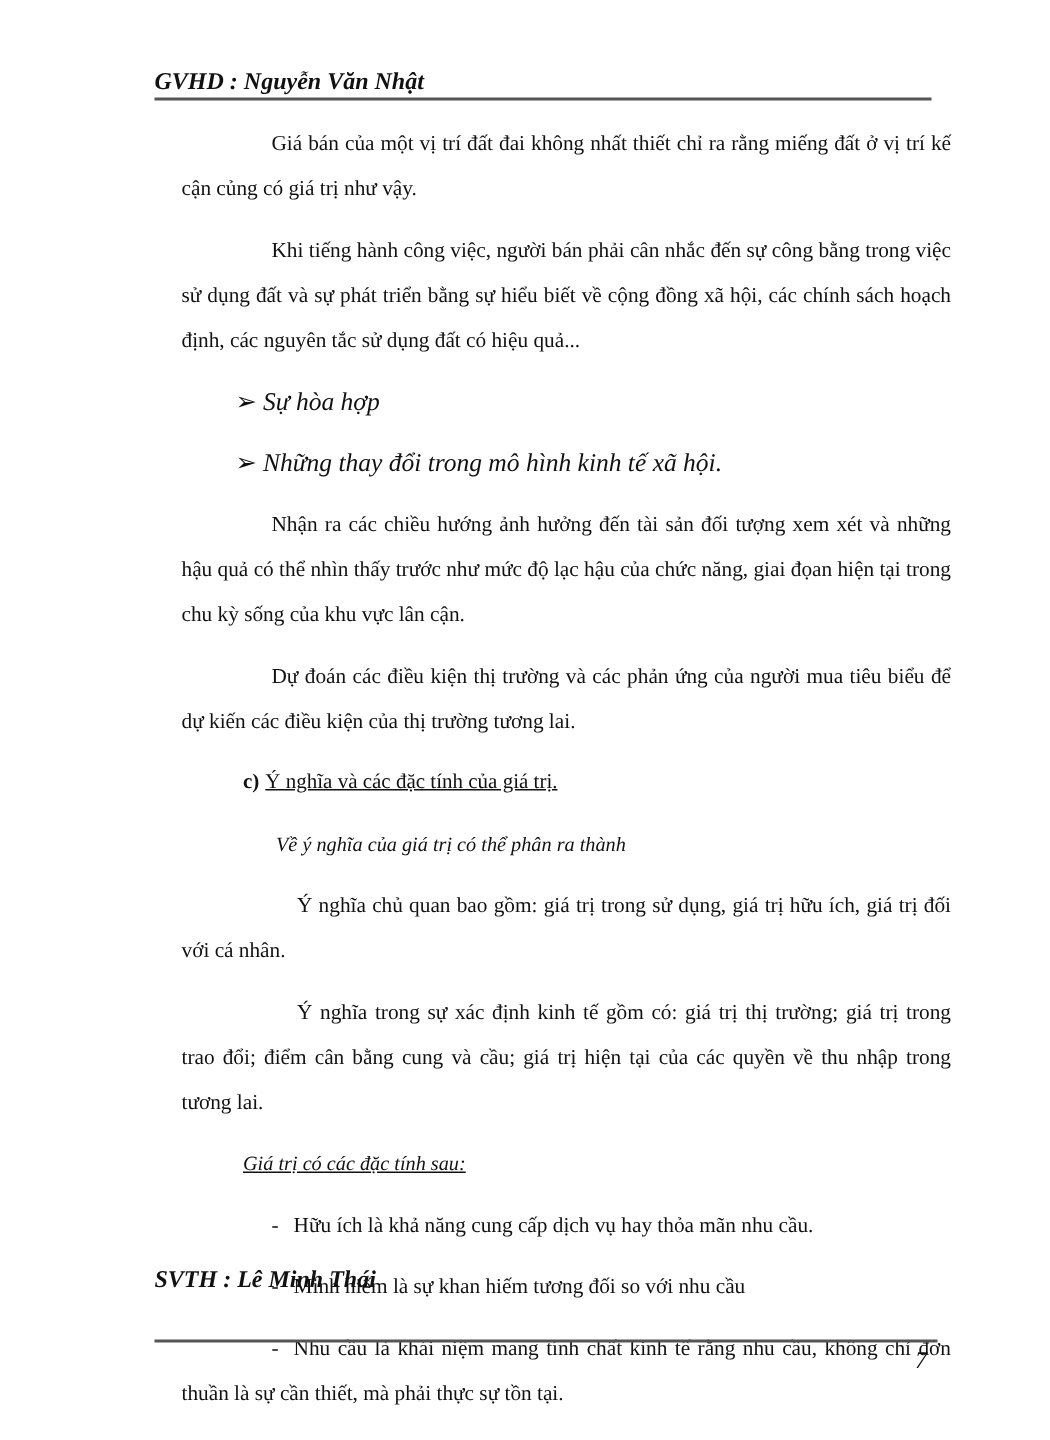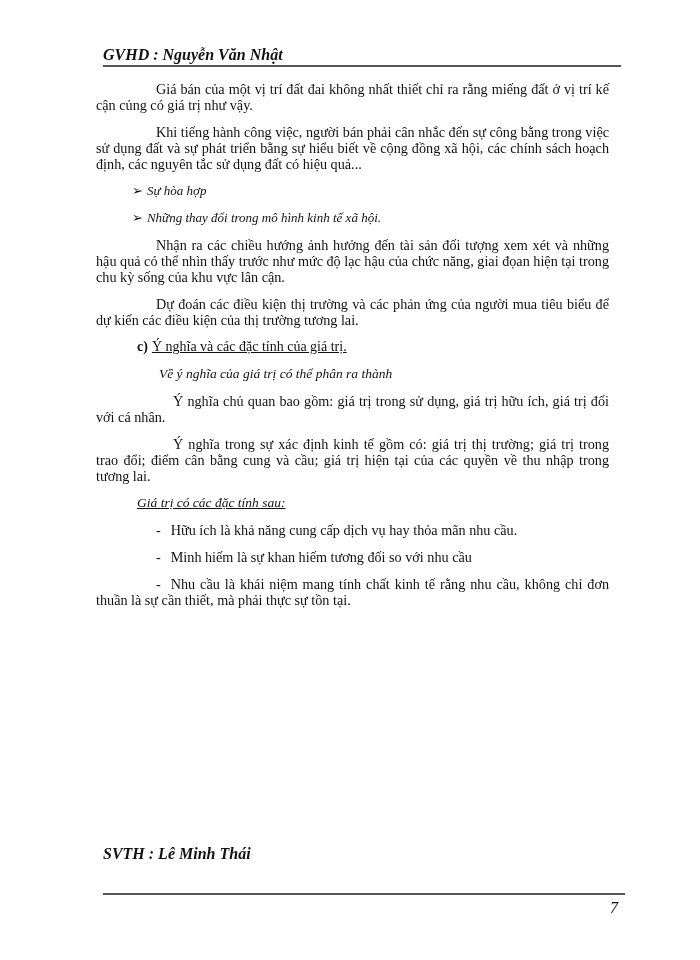--- a/index.html
+++ b/index.html
@@ -6,25 +6,25 @@
   body { width: 700px; height: 960px; position: relative; overflow: hidden;
          font-family: "Liberation Serif", "DejaVu Serif", serif; color: #111; }
   .page { position: absolute; left: 0; top: 0; width: 700px; height: 960px; padding-left: 12px; }
   .header-title { position: absolute; left: 103px; top: 46px; font-size: 16px;
                   font-weight: bold; font-style: italic; }
   .header-rule { position: absolute; left: 103px; top: 65px; width: 518px; height: 2px; background: #555; }
   .footer-rule { position: absolute; left: 103px; top: 893px; width: 522px; height: 2px; background: #555; }
   .footer-name { position: absolute; left: 103px; top: 845px; font-size: 16px; font-weight: bold; font-style: italic; }
   .footer-page { position: absolute; left: 610px; top: 899px; font-size: 16px; font-style: italic; }
 
-  .body { position: absolute; left: 96px; top: 81px; width: 513px;
-          font-size: 14.2px; line-height: 16px; text-align: justify; }
+  .body { position: absolute; left: 121px; top: 81px; width: 513px;
+          font-size: 14.2px; line-height: 30px; text-align: justify; }
   .p { margin: 0 0 11px 0; text-indent: 60px; }
   .p.ind2 { text-indent: 77px; }
-  .heading { margin: 0 0 11px 36px; font-style: italic; font-size: 13px; }
+  .heading { margin: 0 0 11px 36px; font-style: italic; font-size: 17px; }
   .heading .arrow { font-style: normal; margin-right: 4px; }
   .sub { margin: 0 0 11px 41px; font-size: 14px; }
   .sub .u { text-decoration: underline; }
   .sub .lbl { font-weight: bold; margin-right: 4px; }
   .subit { margin: 0 0 11px 63px; font-style: italic; font-size: 13.5px; }
   .ul-it { margin: 0 0 11px 41px; font-style: italic; font-size: 13.5px; text-decoration: underline; }
   .dash { margin: 0 0 11px 0; text-indent: 60px; }
   .dash .d { margin-right: 10px; }
 </style>
 </head>

